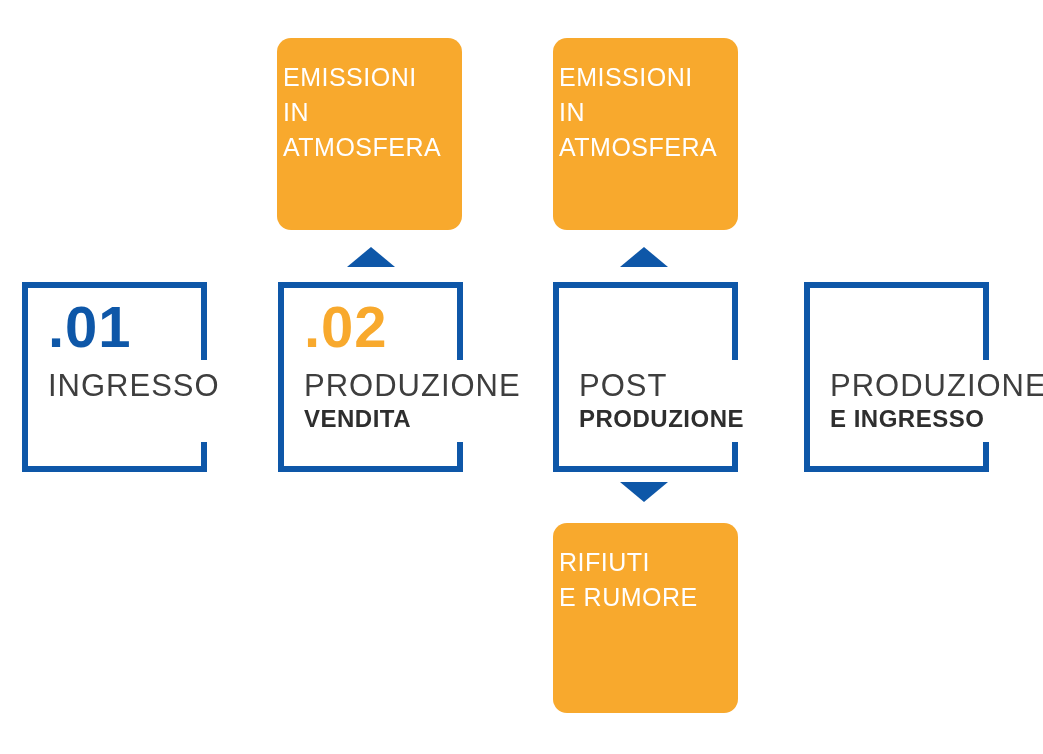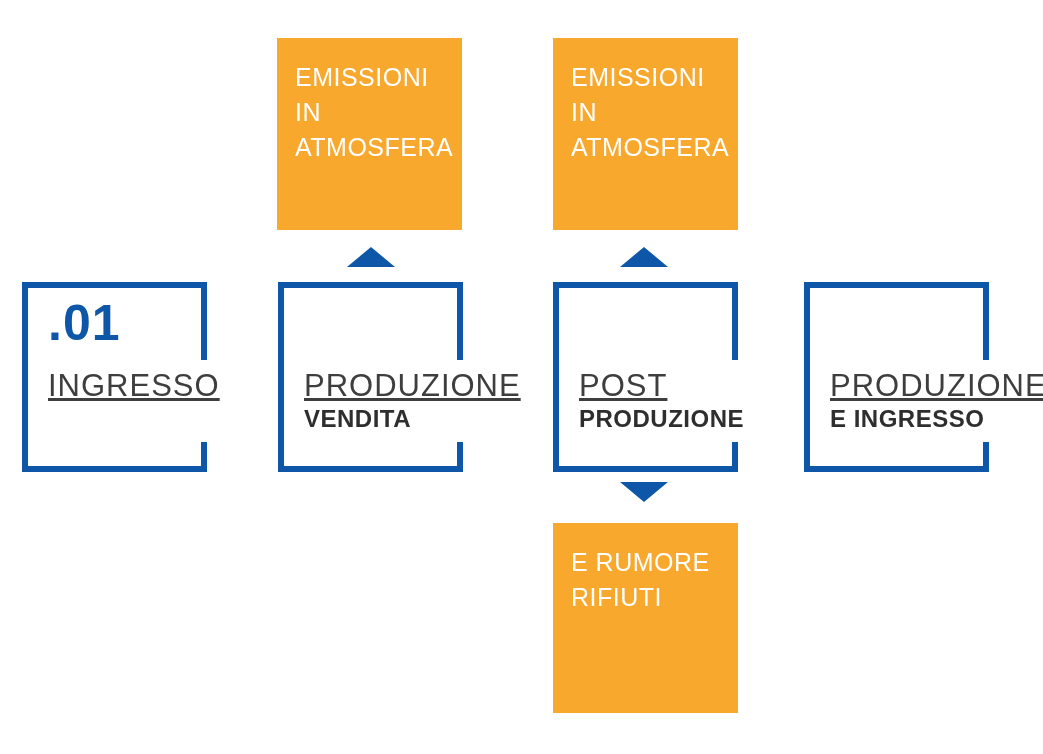--- a/index.html
+++ b/index.html
@@ -41,62 +41,62 @@
     top: 72px;
     width: 6px;
     height: 82px;
     background: #FFFFFF;
   }
 
   .num {
     position: absolute;
     left: 20px;
     top: 10px;
-    font-size: 50px;
+    font-size: 58px;
     font-weight: bold;
     letter-spacing: 1px;
     line-height: 1;
     white-space: nowrap;
   }
   .num[data-accent="blue"]   { color: var(--blue); }
   .num[data-accent="orange"] { color: var(--orange); }
 
   .title {
     position: absolute;
     left: 20px;
     top: 82px;
     font-size: 31px;
     font-weight: 300;
     letter-spacing: 1px;
     line-height: 1;
     color: var(--text-light);
     white-space: nowrap;
     z-index: 2;
-    text-decoration: underline;
   }
   .subtitle {
     position: absolute;
     left: 20px;
     top: 119px;
     font-size: 24px;
     font-weight: 700;
     letter-spacing: 0.5px;
     line-height: 1;
     color: var(--text-bold);
     white-space: nowrap;
     z-index: 2;
   }
 
   
   .outcome {
     position: absolute;
     width: 185px;
     background: var(--orange);
     color: var(--white);
-    padding: 22px 18px;
+    padding: 22px 6px;
+    border-radius: 14px;
   }
   .outcome .line {
     display: block;
     font-size: 25px;
     font-weight: 400;
     letter-spacing: 0.5px;
     line-height: 35px;
     white-space: nowrap;
   }
   .outcome .line.bold { font-weight: 700; }
@@ -140,34 +140,35 @@
   <div class="arrow-down ad-a"></div>
 
   <div class="station s1">
     <div class="border-gap"></div>
     <span class="num" data-accent="blue">.01</span>
     <span class="title">INGRESSO</span>
   </div>
 
   <div class="station s2">
     <div class="border-gap"></div>
+    <span class="num" data-accent="orange">.02</span>
     <span class="title">PRODUZIONE</span>
     <span class="subtitle">VENDITA</span>
   </div>
 
   <div class="station s3">
     <div class="border-gap"></div>
     <span class="title">POST</span>
     <span class="subtitle">PRODUZIONE</span>
   </div>
 
   <div class="station s4">
     <div class="border-gap"></div>
     <span class="title">PRODUZIONE</span>
     <span class="subtitle">E INGRESSO</span>
   </div>
 
   <div class="outcome waste">
+    <span class="line">RIFIUTI</span>
     <span class="line">E RUMORE</span>
-    <span class="line">RIFIUTI</span>
   </div>
 
 </div>
 
 </body></html>

